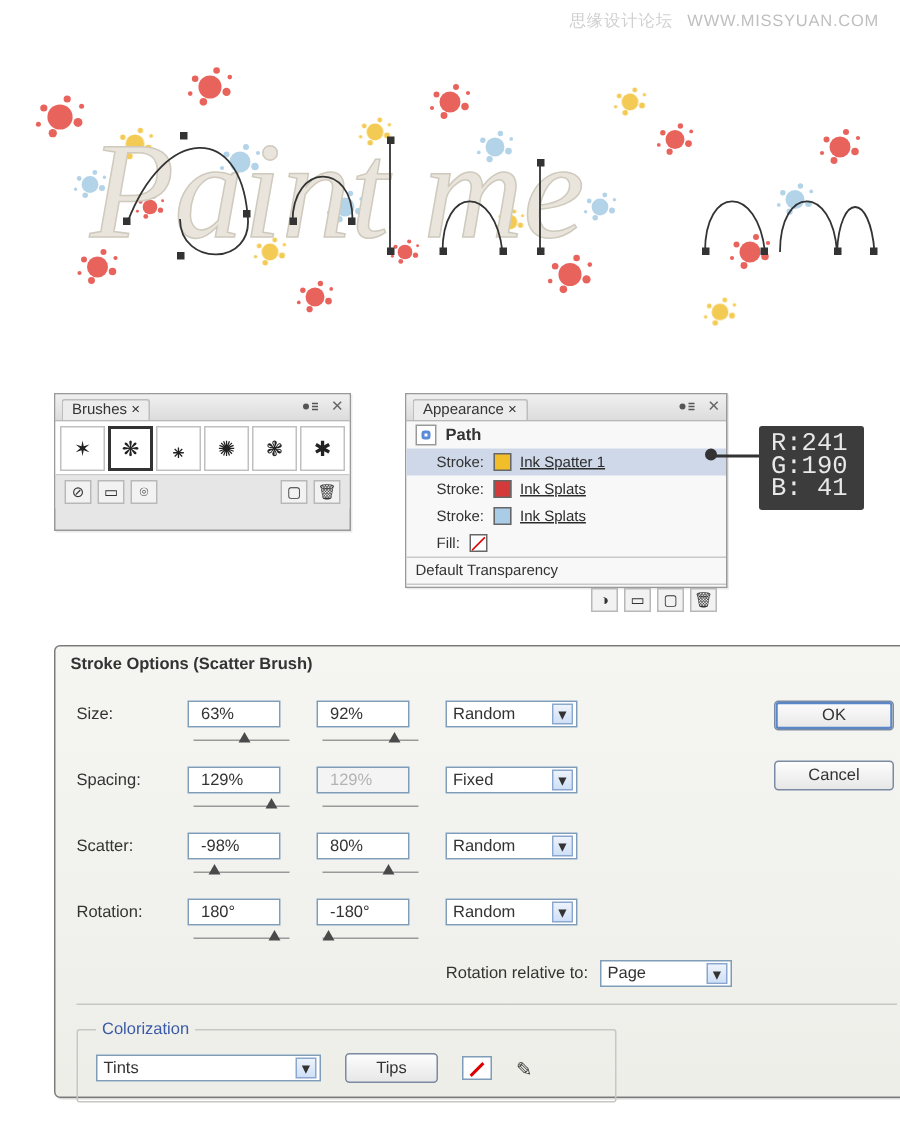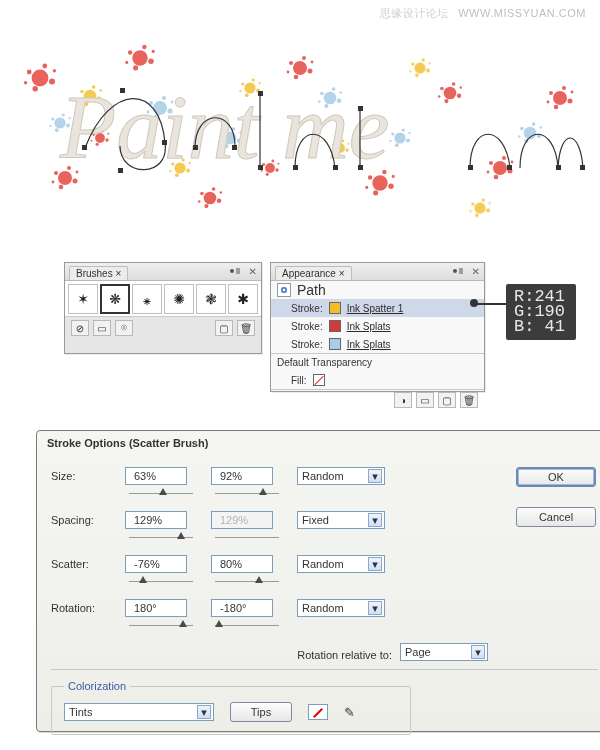--- a/index.html
+++ b/index.html
@@ -23,21 +23,21 @@
     position: absolute; left: 0; top: 28px; width: 600px; height: 210px;
   }
 
   
   .panel {
     position: absolute;
     background: #e6e6e6;
     border: 1px solid #9a9a9a;
     box-shadow: 1px 1px 0 rgba(0,0,0,0.08);
   }
-  #brushes { left: 36px; top: 262px; width: 198px; height: 92px; margin-left: 28px; }
+  #brushes { left: 36px; top: 262px; width: 198px; height: 92px; }
   .panel-tabs {
     display: flex; align-items: center; height: 18px; padding: 0 4px;
     background: linear-gradient(#f0f0f0,#dcdcdc);
     border-bottom: 1px solid #b8b8b8;
   }
   .tab {
     font-size: 10px; padding: 1px 6px; background: #ececec; border: 1px solid #bdbdbd;
     border-bottom: none; margin-top: 2px; border-radius: 2px 2px 0 0;
   }
   .tab-close { position: absolute; right: 4px; top: 2px; cursor: default; }
@@ -61,21 +61,21 @@
   }
   .mini-btn { width: 18px; height: 16px; border: 1px solid #b8b8b8; background: #f2f2f2;
     display: inline-flex; align-items: center; justify-content: center; font-size: 10px; }
 
   
   #appearance { left: 270px; top: 262px; width: 215px; height: 130px; }
   .app-body { position: absolute; top: 18px; left: 0; right: 0; bottom: 0; background: #f8f8f8; }
   .app-row { display:flex; align-items:center; height:18px; padding: 0 6px; gap:6px; font-size: 10px; }
   .path-icon { width:14px; height:14px; background:#fff; border:1px solid #999; position:relative; }
   .path-icon::after { content:""; position:absolute; inset:3px; border:2px solid #5b8ad6; border-radius:2px; }
-  .app-row strong { font-size:14px; font-weight:normal; }
+  .app-row strong { font-size:11px; font-weight:bold; }
   .app-indent { padding-left: 20px; }
   .swatch { width:12px; height:12px; border:1px solid #666; display:inline-block; }
   .swatch.none { background:#fff; position:relative; }
   .swatch.none::after { content:""; position:absolute; left:-1px; right:-1px; top:50%; border-top: 1.6px solid #d00; transform: rotate(-45deg); }
   .link-label { color:#2b2b2b; text-decoration: underline; }
   .sel { background:#cfd8e8; }
   .app-foot { display:flex; justify-content:flex-end; gap:4px; padding: 2px 6px; border-top:1px solid #c8c8c8; }
 
   
   .callout-line { position:absolute; top: 303px; left: 475px; width: 32px; height: 0; border-top: 2px solid #333; }
@@ -120,21 +120,21 @@
 
   .btn {
     width: 80px; height: 20px; border: 1px solid #7a8aa3; border-radius: 3px;
     background: linear-gradient(#fdfdfd,#e7e7e7); font-size: 11px;
     display:inline-flex; align-items:center; justify-content:center;
   }
   .btn.primary { box-shadow: 0 0 0 1.5px #5a87c7 inset; }
   .btn-col { position: absolute; right: 16px; top: 36px; display:flex; flex-direction: column; gap: 20px; }
   .sep { border:none; border-top:1px solid #c7c7c3; margin: 8px 0 10px 0; }
 
-  .rot-rel { display:flex; align-items:flex-end; gap:8px; justify-content:flex-end; padding-right:110px; height:24px; }
+  .rot-rel { display:flex; align-items:center; gap:8px; justify-content:flex-end; padding-right:110px; height:24px; }
 
   fieldset.colorization {
     border: 1px solid #c7c7c3; border-radius: 2px; padding: 10px 12px 12px 12px;
     position: relative; margin-top: 4px; width: 360px;
   }
   fieldset.colorization legend { font-size: 11px; color:#3a5aa8; padding: 0 4px; }
   .cz-row { display:flex; align-items:center; gap:16px; }
   .wide-dd { width: 150px; }
   .tips-btn { width: 62px; }
   .key-swatch { width: 20px; height: 16px; border:1px solid #7f9db9; background:#fff; position:relative; }
@@ -275,26 +275,26 @@
     <div class="app-row app-indent">
       <span>Stroke:</span>
       <span class="swatch" style="background:#d53a3a"></span>
       <span class="link-label">Ink Splats</span>
     </div>
     <div class="app-row app-indent">
       <span>Stroke:</span>
       <span class="swatch" style="background:#a9cde6"></span>
       <span class="link-label">Ink Splats</span>
     </div>
-    <div class="app-row" style="border-top:1px solid #c8c8c8">
-      <span>Default Transparency</span>
-    </div>
     <div class="app-row app-indent">
       <span>Fill:</span>
       <span class="swatch none"></span>
+    </div>
+    <div class="app-row" style="border-top:1px solid #c8c8c8">
+      <span>Default Transparency</span>
     </div>
     <div class="app-foot">
       <span class="mini-btn">◑</span>
       <span class="mini-btn">▭</span>
       <span class="mini-btn">▢</span>
       <span class="mini-btn">🗑</span>
     </div>
   </div>
 </div>
 
@@ -360,21 +360,21 @@
         <span></span>
       <div class="slider">
           <span class="knob" style="left:52px"></span>
         </div>
       <div class="slider"></div>
     </div>
 
     <div class="row">
       <label>Scatter:</label>
       <div class="field">
-          <span>-76%</span>
+          <span>-98%</span>
         </div>
       <div class="field">
           <span>80%</span>
         </div>
       <div class="dropdown">
         <span>Random</span>
         <span class="dd-btn">▾</span>
       </div>
     </div>
     <div class="slider-row">

